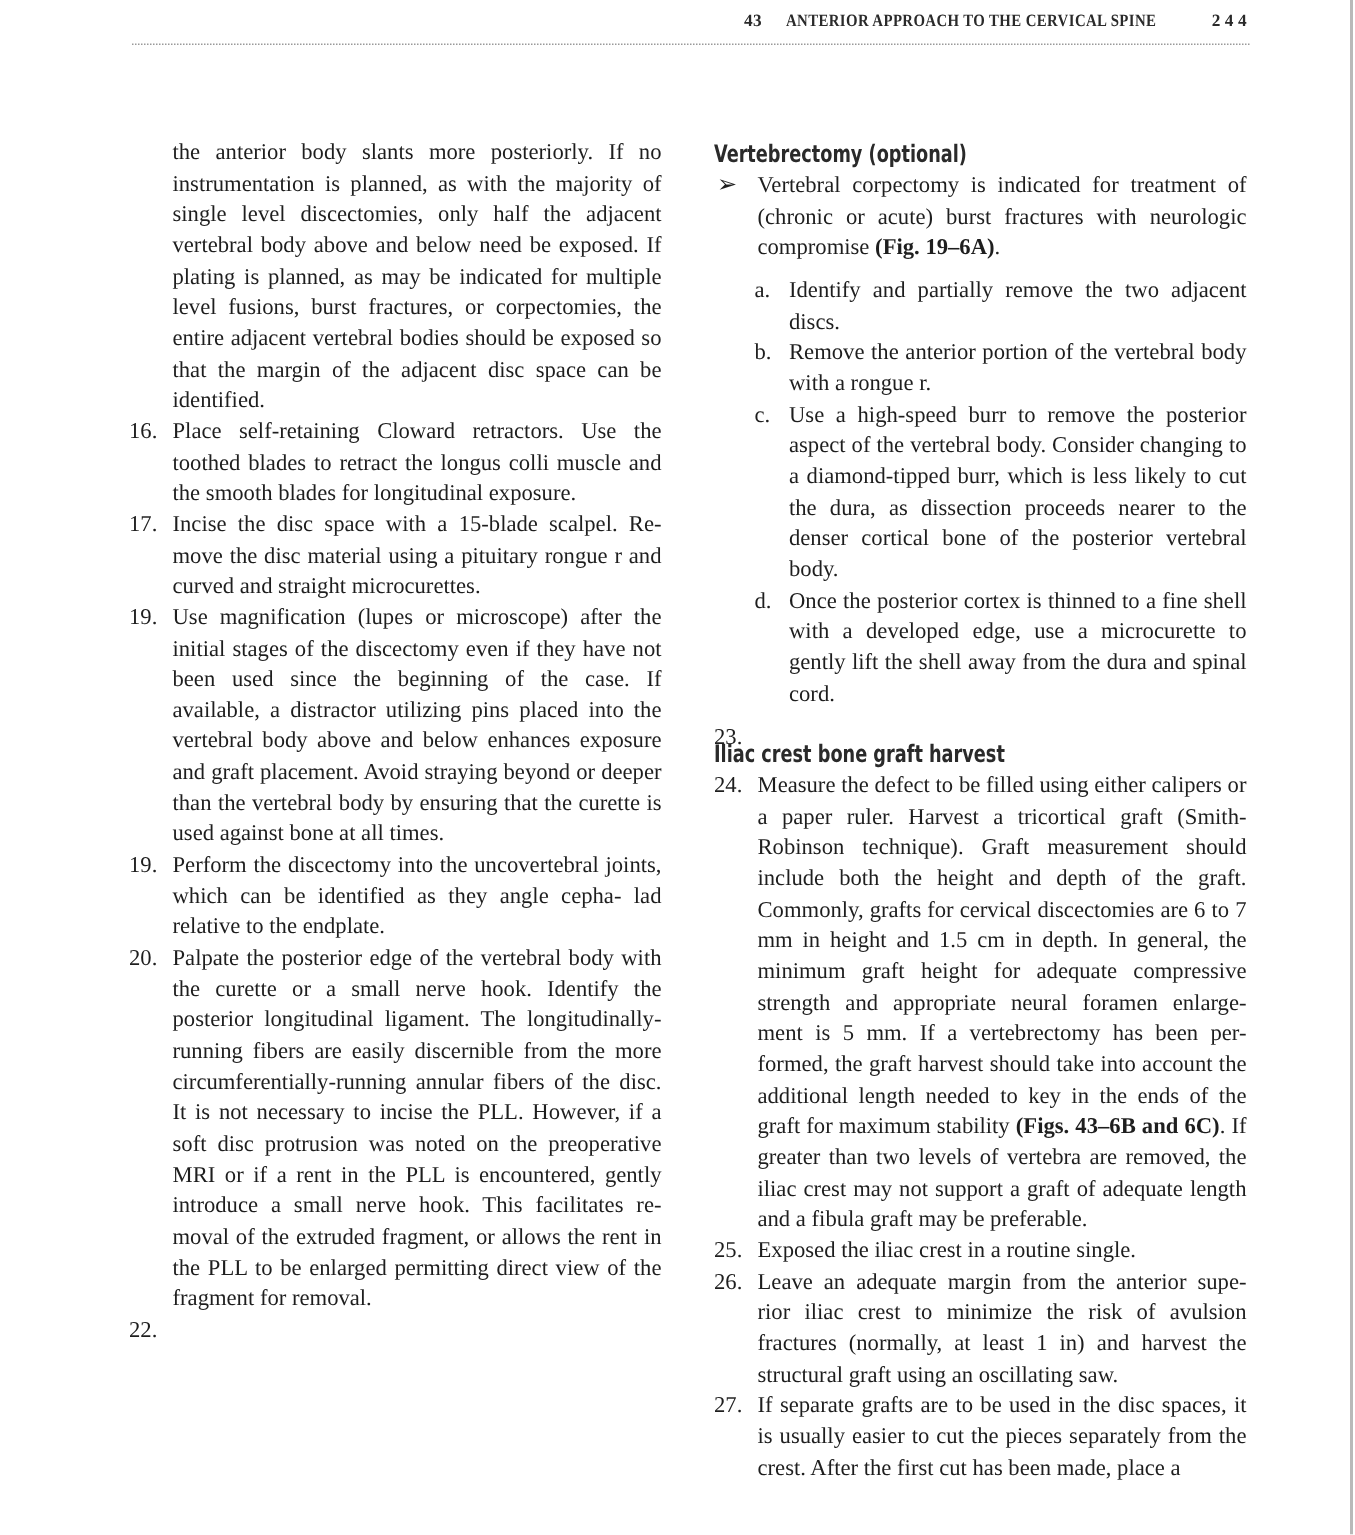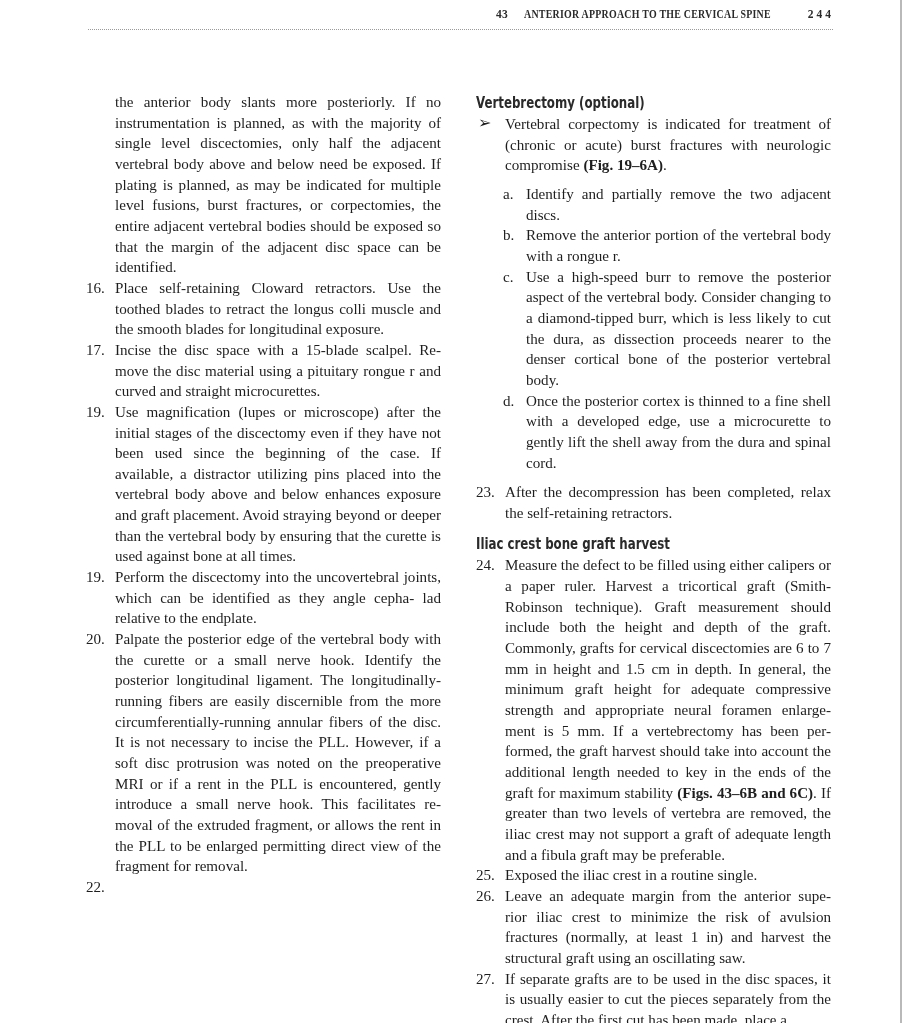--- a/index.html
+++ b/index.html
@@ -102,21 +102,20 @@
     <span>Use a high-speed burr to remove the posterior aspect of the vertebral body. Consider changing to a diamond-tipped burr, which is less likely to cut the dura, as dissection proceeds nearer to the denser cortical bone of the posterior vertebral body.</span>
   </p>
   <p class="sub">
     <span class="num">d.</span>
     <span>Once the posterior cortex is thinned to a fine shell with a developed edge, use a microcurette to gently lift the shell away from the dura and spinal cord.</span>
   </p>
   <div class="gap-m"></div>
 
   <p class="item">
     <span class="num">23.</span>
-    <span>After the decompression has been completed, relax the self-retaining retractors.</span>
   </p>
   <div class="gap-h"></div>
 
   <div class="heading">Iliac crest bone graft harvest</div>
 
   <p class="item">
     <span class="num">24.</span>
     <span>Measure the defect to be filled using either calipers or a paper ruler. Harvest a tricortical graft (Smith- Robinson technique). Graft measurement should include both the height and depth of the graft. Commonly, grafts for cervical discectomies are 6 to 7 mm in height and 1.5 cm in depth. In general, the minimum graft height for adequate compressive strength and appropriate neural foramen enlarge- ment is 5 mm. If a vertebrectomy has been per- formed, the graft harvest should take into account the additional length needed to key in the ends of the graft for maximum stability </span><b>(Figs. 43–6B and 6C)</b><span>. If greater than two levels of vertebra are removed, the iliac crest may not support a graft of adequate length and a fibula graft may be preferable.</span>
   </p>
   <p class="item">

